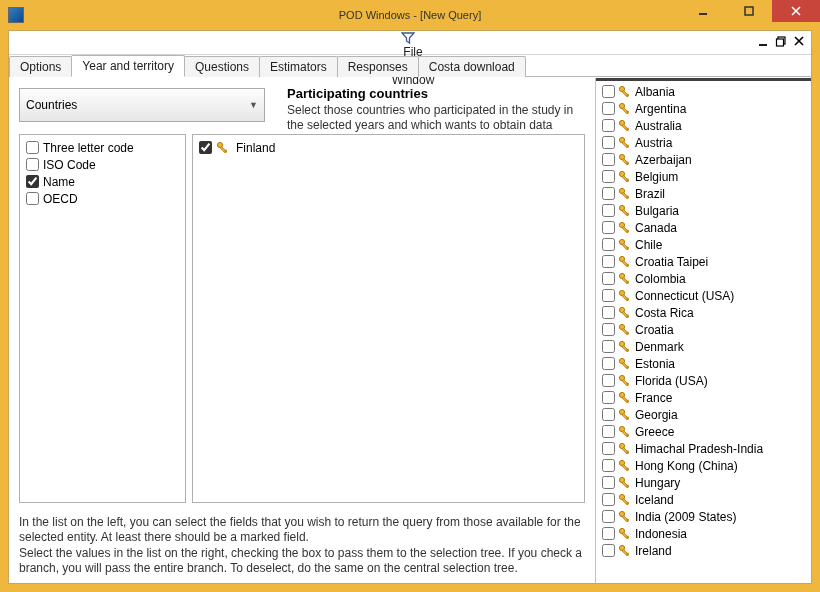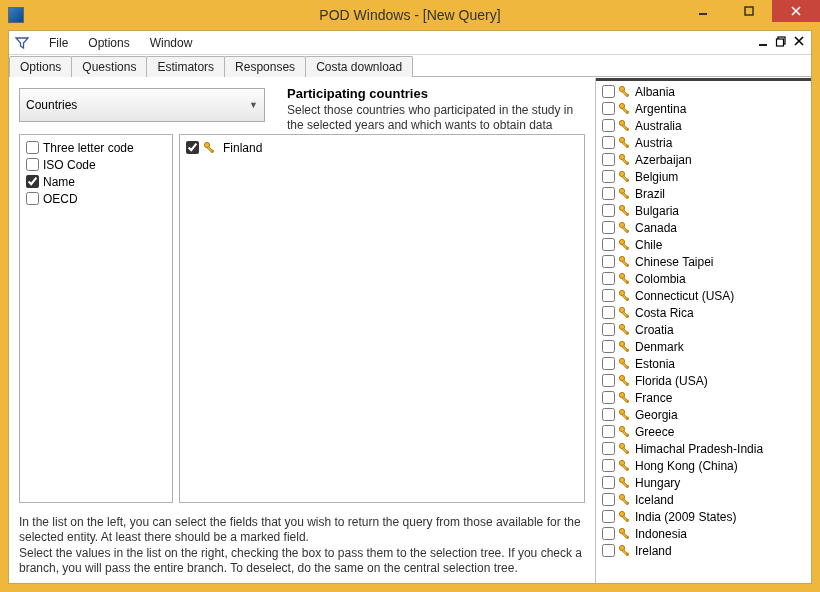--- a/index.html
+++ b/index.html
@@ -23,21 +23,21 @@
   .app-icon {
     width: 16px; height: 16px;
     margin: 0 8px;
     background: linear-gradient(135deg,#3a7bbf,#0a4b8f);
     border: 1px solid #666;
   }
   .title-text {
     position:absolute;
     left:0; right:0;
     text-align:center;
-    font-size:14px;
+    font-size:11px;
     color:#333;
     pointer-events:none;
   }
   .win-controls {
     position:absolute;
     right:0; top:0;
     display:flex;
     height:22px;
   }
   .win-btn {
@@ -59,20 +59,21 @@
     border:1px solid #c9a657;
   }
   .menubar {
     height:24px;
     background:#fff;
     border-bottom:1px solid #d4d4d4;
     display:flex;
     align-items:center;
     padding-left:6px;
     position:relative;
+    flex-direction:column;
   }
   .funnel-icon {
     width:14px;height:14px;margin-right:10px;
     display:inline-block;
   }
   .funnel-icon svg { display:block; }
   .menu-item {
     padding:0 10px;
     font-size:12px;
     color:#222;
@@ -152,21 +153,21 @@
   }
   .heading-title { font-weight:bold; font-size:13px; }
   .heading-desc { font-size:12px; color:#333; margin-top:2px; line-height:1.25;}
   .lists-row {
     position:absolute;
     top:56px; left:10px; right:10px; bottom:80px;
     display:flex;
     gap:6px;
   }
   .fields-box {
-    width:154px;
+    width:167px;
     border:1px solid #b0b0b0;
     background:#fff;
     padding:4px 6px;
   }
   .selection-box {
     flex:1;
     border:1px solid #b0b0b0;
     background:#fff;
     padding:4px 6px;
   }
@@ -270,20 +271,21 @@
         <svg width="12" height="12">
             <line x1="2" y1="2" x2="10" y2="10" stroke="#000" stroke-width="1.6"></line>
             <line x1="10" y1="2" x2="2" y2="10" stroke="#000" stroke-width="1.6"></line>
           </svg>
       </button>
     </div>
   </div>
 
   <div class="tabstrip">
     <div class="tab">Options</div>
+    <div class="tab active">Year and territory</div>
     <div class="tab">Questions</div>
     <div class="tab">Estimators</div>
     <div class="tab">Responses</div>
     <div class="tab">Costa download</div>
   </div>
 
   <div class="workspace">
     <div class="left-pane">
       <div class="dropdown">
         <span>Countries</span>
@@ -445,21 +447,21 @@
           </div>
           <div class="country-row">
             <input type="checkbox" style="">
             <span class="key-icon">
               <svg width="14" height="14" viewBox="0 0 14 14">
                 <circle cx="4" cy="4" r="2.6" fill="#f3b42f" stroke="#b07c10" stroke-width="1"></circle>
                 <rect x="5.5" y="5.5" width="7" height="2" fill="#f3b42f" stroke="#b07c10" stroke-width="0.8" transform="rotate(45 5.5 5.5)"></rect>
                 <rect x="9" y="9" width="1.6" height="2.2" fill="#f3b42f" stroke="#b07c10" stroke-width="0.6"></rect>
               </svg>
             </span>
-            <span>Chinese Taipei</span>
+            <span>Croatia Taipei</span>
           </div>
           <div class="country-row">
             <input type="checkbox" style="">
             <span class="key-icon">
               <svg width="14" height="14" viewBox="0 0 14 14">
                 <circle cx="4" cy="4" r="2.6" fill="#f3b42f" stroke="#b07c10" stroke-width="1"></circle>
                 <rect x="5.5" y="5.5" width="7" height="2" fill="#f3b42f" stroke="#b07c10" stroke-width="0.8" transform="rotate(45 5.5 5.5)"></rect>
                 <rect x="9" y="9" width="1.6" height="2.2" fill="#f3b42f" stroke="#b07c10" stroke-width="0.6"></rect>
               </svg>
             </span>

